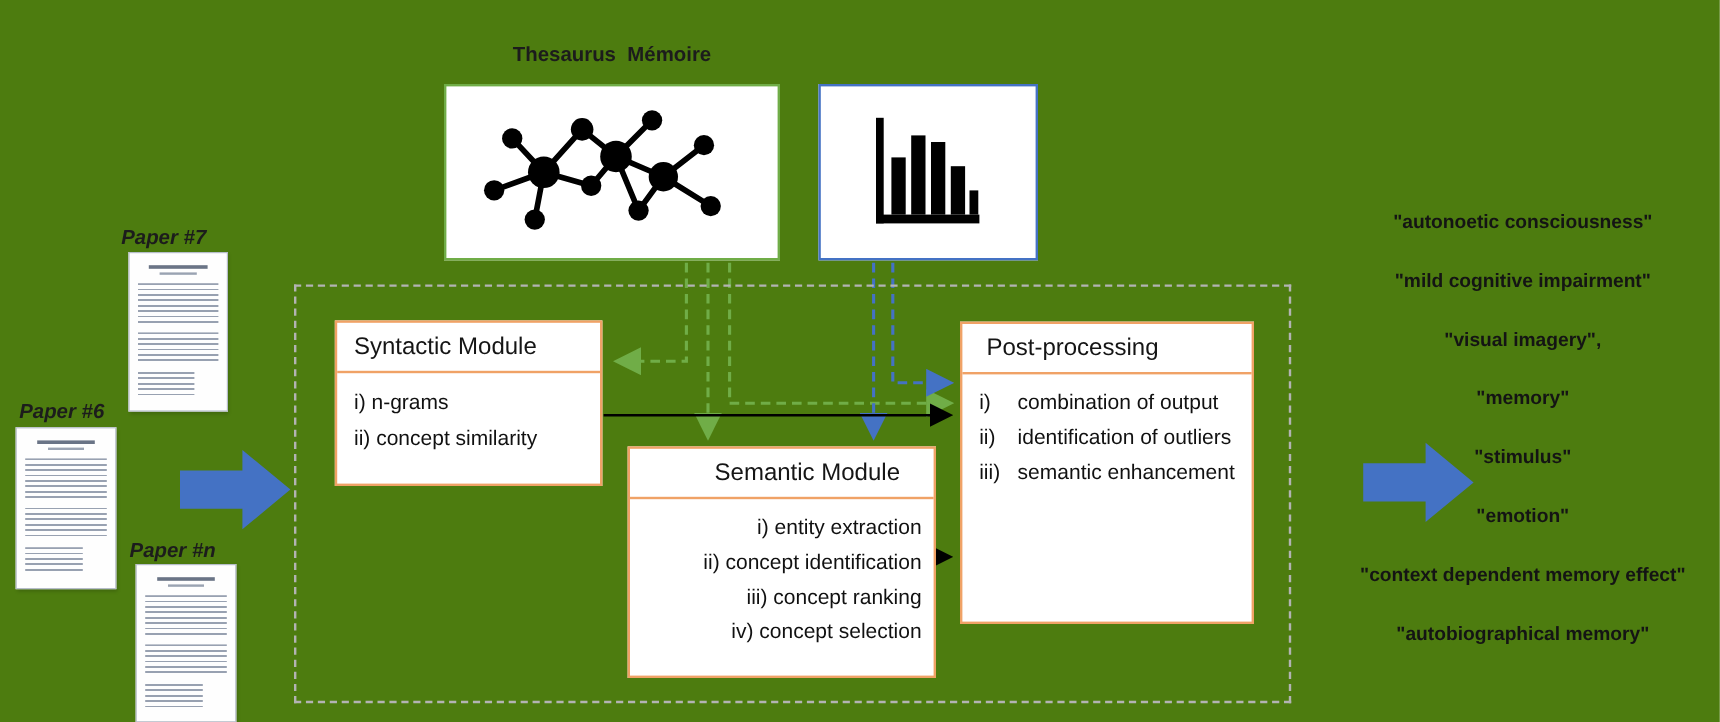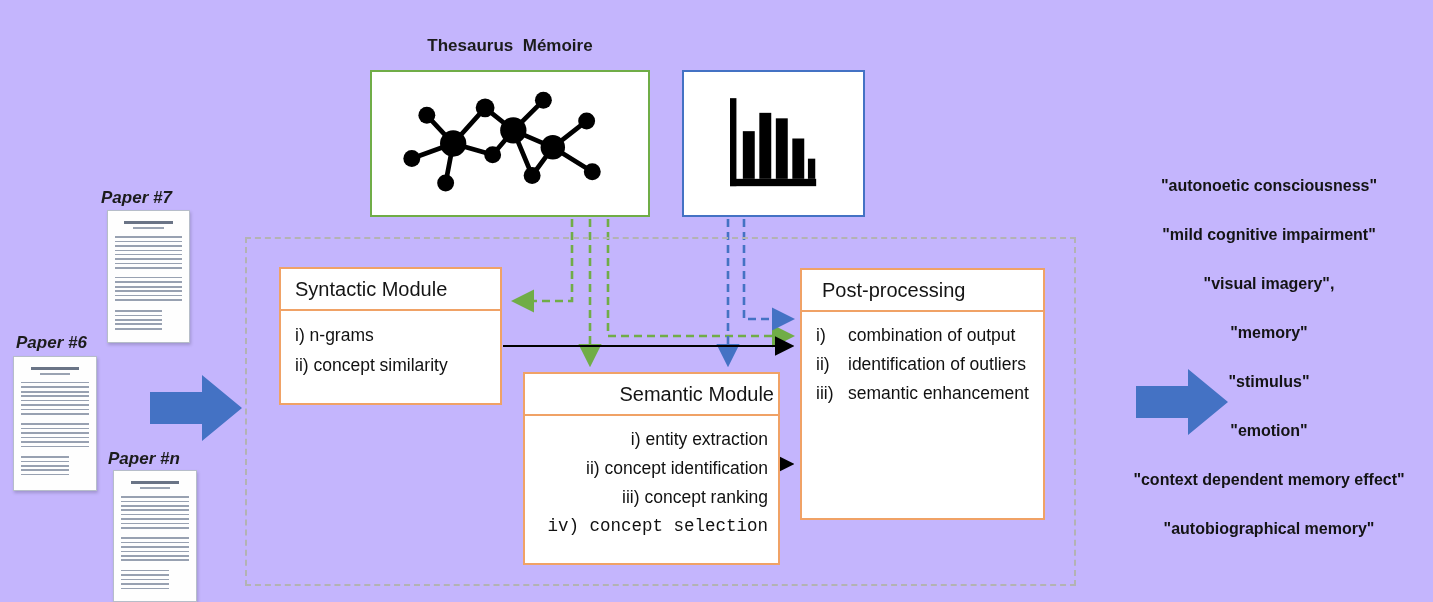--- a/index.html
+++ b/index.html
@@ -1,31 +1,31 @@
 <!DOCTYPE html>
 <html><head>
 <meta charset="utf-8">
 <style>
   * { box-sizing: border-box; margin: 0; padding: 0; }
   body { font-family: "Liberation Sans", sans-serif; background: #ffffff; }
-  .canvas { position: relative; width: 1433px; height: 602px; background: #c4b5fd; overflow: hidden; }
+  .canvas { position: relative; width: 1433px; height: 602px; background: #4d7c0f; overflow: hidden; }
   .abs { position: absolute; }
 
   
   .src-label { font-weight: bold; font-size: 17px; color: #1c1c1c; text-align: center; white-space: pre; }
   .src-box { background: #ffffff; display: flex; align-items: center; justify-content: center; }
   .src-box.green { border: 2px solid #70ad47; }
   .src-box.blue  { border: 2px solid #4472c4; }
 
   
   .pipeline-box { border: 2px dashed #b3b3b3; background: transparent; }
 
   
   .module { border: 2px solid #f0a266; background: #ffffff; }
-  .module-title { font-size: 20px; color: #151515; padding: 9px 4px 8px 14px; border-bottom: 2px solid #f0a266; }
+  .module-title { font-size: 20px; color: #151515; padding: 9px 28px 8px 14px; border-bottom: 2px solid #f0a266; }
   .module-body { padding: 9px 10px 9px 14px; font-size: 17.5px; color: #111111; }
   .module-body .line { line-height: 30px; white-space: nowrap; }
   .post-item { display: flex; line-height: 29px; }
   .post-item .marker { width: 32px; flex: 0 0 32px; }
   .post-item .text { flex: 1; }
 
   
   .paper-label { font-weight: bold; font-style: italic; font-size: 17px; color: #1c1c1c; }
   .paper-thumb { background: #fefefe; border: 1px solid #b6bdc9; box-shadow: 1px 2px 3px rgba(0,0,0,0.18); padding: 8px 7px; }
   .p-title-1 { height: 3px; width: 72%; background: #6a7486; margin: 2px auto 3px; }
@@ -155,21 +155,21 @@
       <div class="line">ii) concept similarity</div>
     </div>
   </div>
 
   <div class="abs module" style="left:523px; top:372px; width:257px; height:193px;text-align:right;">
     <div class="module-title">Semantic Module</div>
     <div class="module-body">
       <div class="line" style="line-height:29px;">i) entity extraction</div>
       <div class="line" style="line-height:29px;">ii) concept identification</div>
       <div class="line" style="line-height:29px;">iii) concept ranking</div>
-      <div class="line" style="line-height:29px;font-family:Liberation Mono, monospace;">iv) concept selection</div>
+      <div class="line" style="line-height:29px;">iv) concept selection</div>
     </div>
   </div>
 
   <div class="abs module" style="left:800px; top:268px; width:245px; height:252px;">
     <div class="module-title" style="padding-left:20px;">Post-processing</div>
     <div class="module-body">
       <div class="post-item">
         <span class="marker">i)</span>
         <span class="text">combination of output</span>
       </div>

